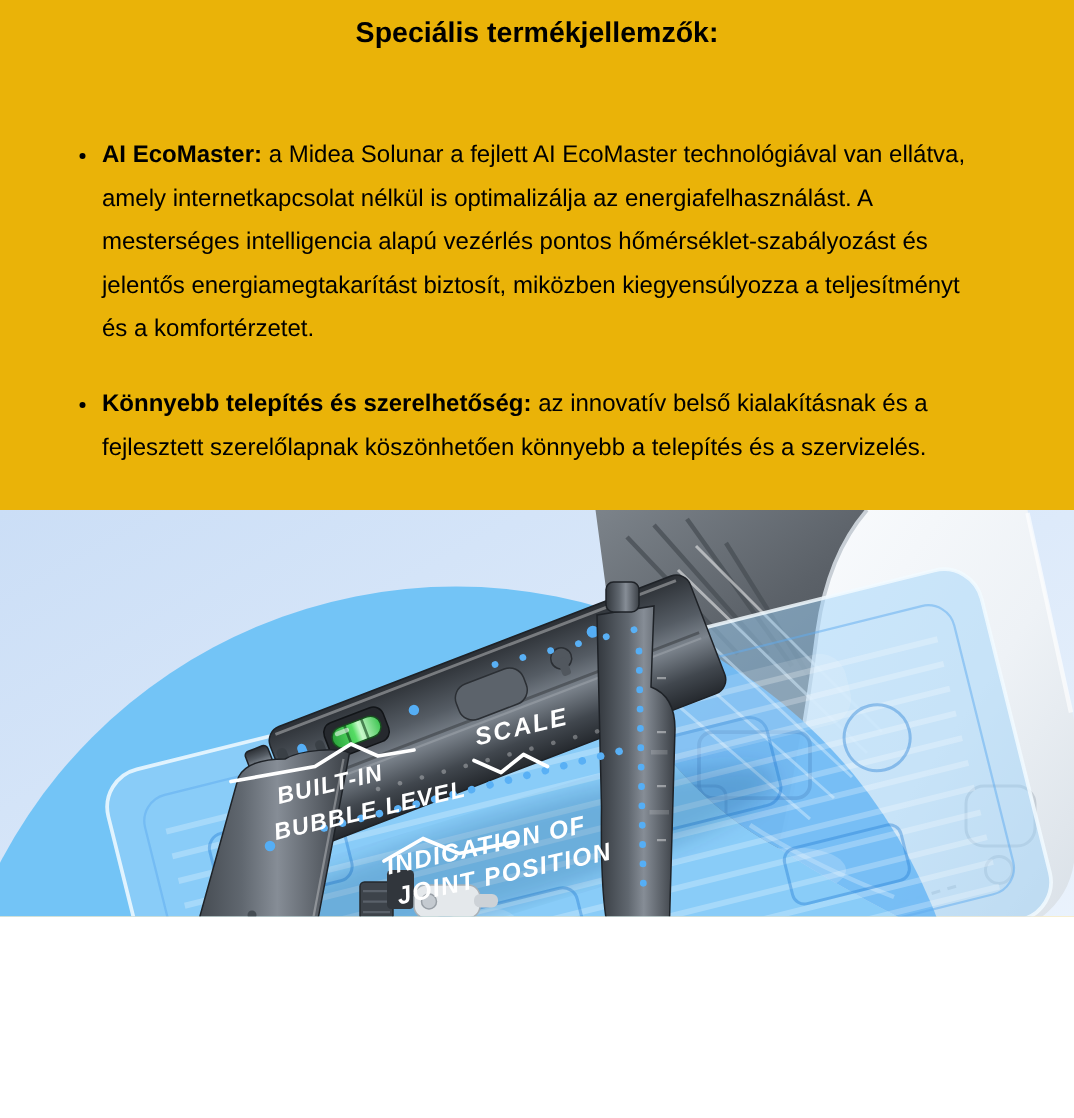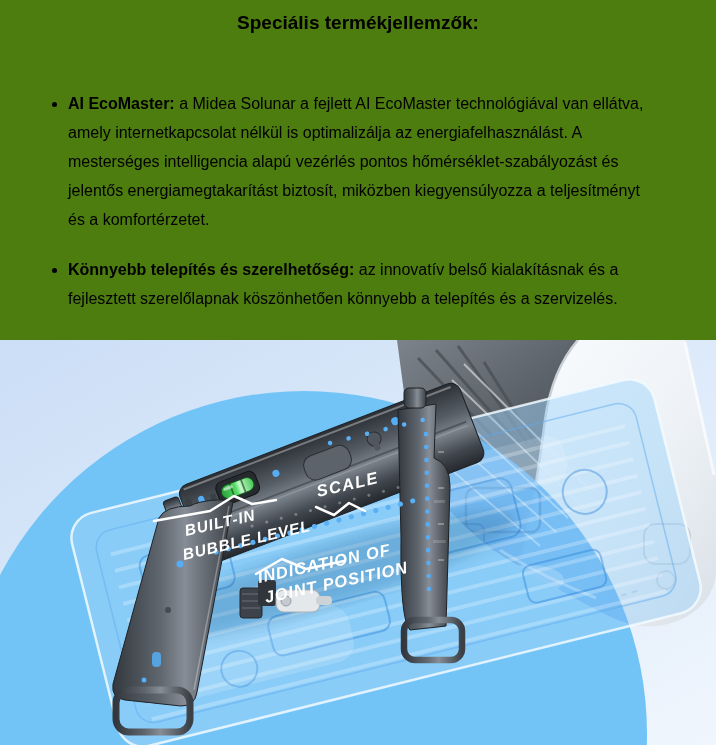--- a/index.html
+++ b/index.html
@@ -1,17 +1,17 @@
 <!DOCTYPE html>
 <html><head>
 <meta charset="utf-8">
 <style>
   html,body{margin:0;padding:0;}
   body{background:#ffffff;}
-  .page{position:relative;width:716px;height:745px;background:#4d7c0f;overflow:hidden;
+  .page{position:relative;width:716px;height:611px;background:#eab308;overflow:hidden;
         font-family:"Liberation Sans",sans-serif;color:#111;}
   .title{margin:11px 0 0 0;font-size:19px;line-height:23px;font-weight:bold;
          text-align:center;color:#000;}
   ul.features{margin:55px 0 0 0;padding:0 0 0 68px;width:585px;list-style:disc outside;}
   ul.features li{font-size:16px;line-height:29px;color:#000;}
   ul.features li + li{margin-top:21px;}
   .lead{font-weight:bold;}
   .figure{position:absolute;left:0;top:340px;width:716px;height:405px;}
   .callout-text{font-family:"Liberation Sans",sans-serif;font-weight:bold;font-style:italic;
                 fill:#ffffff;}

